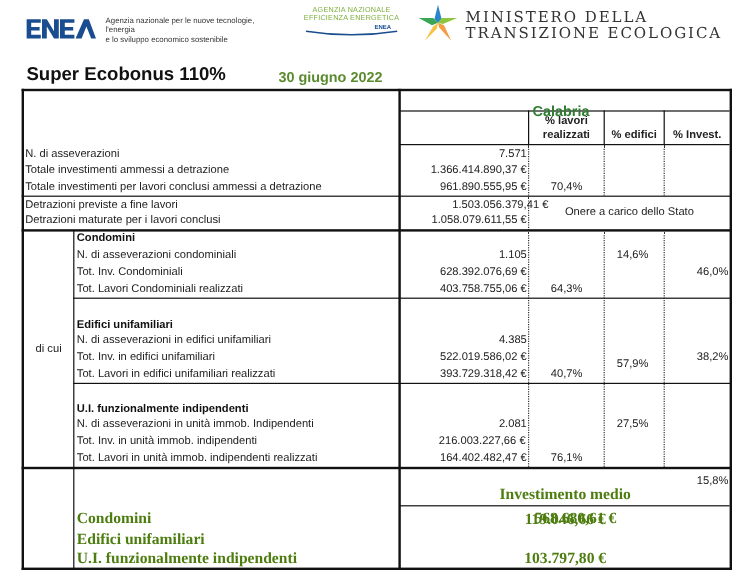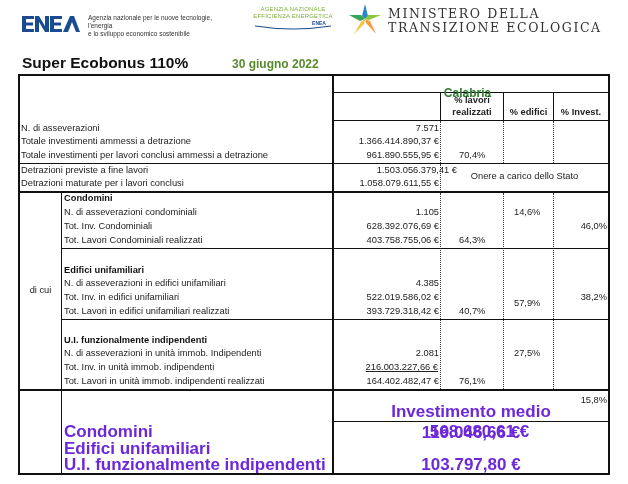--- a/index.html
+++ b/index.html
@@ -24,21 +24,21 @@
   .line-v { position:absolute; width:0; border-left:1px solid #111; }
   .line-v2 { position:absolute; width:0; border-left:2px solid #111; }
   .dot-v { position:absolute; width:0; border-left:1px dotted #333; }
 
   .cell { position:absolute; font-size:9.3px; line-height:11.5px; white-space:nowrap; color:#222; }
   .r { text-align:right; }
   .c { text-align:center; }
   .b { font-weight:bold; color:#111; }
   .region { color:#2f7d32; font-weight:bold; font-size:12px; }
   .hdr { font-weight:bold; font-size:9.3px; color:#222; text-align:center; }
-  .big { font-size:17px; font-weight:bold; color:#6d28d9; line-height:17px; }
+  .big { font-size:13px; font-weight:bold; color:#4d7c0f; line-height:17px;font-family:Liberation Serif, serif; }
 </style>
 </head>
 <body>
 
 <div class="abs enea-logo">
   <svg width="58" height="20" viewBox="0 0 58 20">
     <g fill="#1a4d8f">
       <polygon points="0,2 12,2 12,5 4,5 4,8.5 11,8.5 11,11.5 4,11.5 4,15 12,15 12,18 0,18"></polygon>
       <polygon points="13,18 13,2 17,2 23,12 23,2 27,2 27,18 23,18 17,8 17,18"></polygon>
       <polygon points="28,2 40,2 40,5 32,5 32,8.5 39,8.5 39,11.5 32,11.5 32,15 40,15 40,18 28,18"></polygon>
@@ -156,21 +156,21 @@
   <div class="cell" style="left:459px; top:306px;">40,7%</div>
   <div class="cell" style="left:514px; top:278px;margin-top:20px;">57,9%</div>
   <div class="cell r" style="left:554px; top:292px; width:53px;">38,2%</div>
 </div>
 
 <div>
   <div class="cell b" style="left:64px; top:335px;">U.I. funzionalmente indipendenti</div>
   <div class="cell" style="left:64px; top:348px;">N. di asseverazioni in unità immob. Indipendenti</div>
   <div class="cell r" style="left:334px; top:348px; width:105px;">2.081</div>
   <div class="cell" style="left:64px; top:362px;">Tot. Inv. in unità immob. indipendenti</div>
-  <div class="cell r" style="left:334px; top:362px; width:104px;text-decoration:underline;">216.003.227,66 €</div>
+  <div class="cell r" style="left:334px; top:362px; width:104px;">216.003.227,66 €</div>
   <div class="cell" style="left:64px; top:376px;">Tot. Lavori in unità immob. indipendenti realizzati</div>
   <div class="cell r" style="left:334px; top:376px; width:105px;">164.402.482,47 €</div>
   <div class="cell" style="left:459px; top:376px;">76,1%</div>
   <div class="cell" style="left:514px; top:348px;">27,5%</div>
   <div class="cell r" style="left:554px; top:362px; width:53px;margin-top:33px;">15,8%</div>
 </div>
 
 <div class="cell c big" style="left:334px; top:403px; width:274px;">Investimento medio</div>
 <div class="cell big" style="left:64px; top:423px;">Condomini</div>
 <div class="cell c big" style="left:334px; top:423px; width:291px;">568.680,61 €</div>

